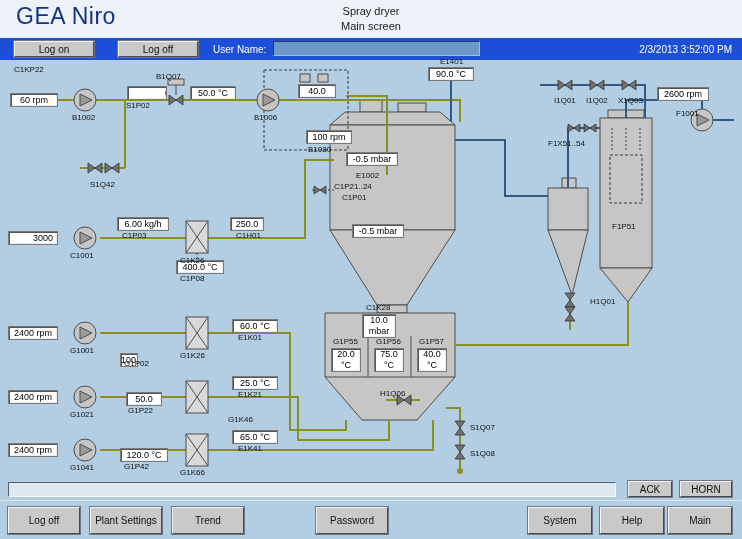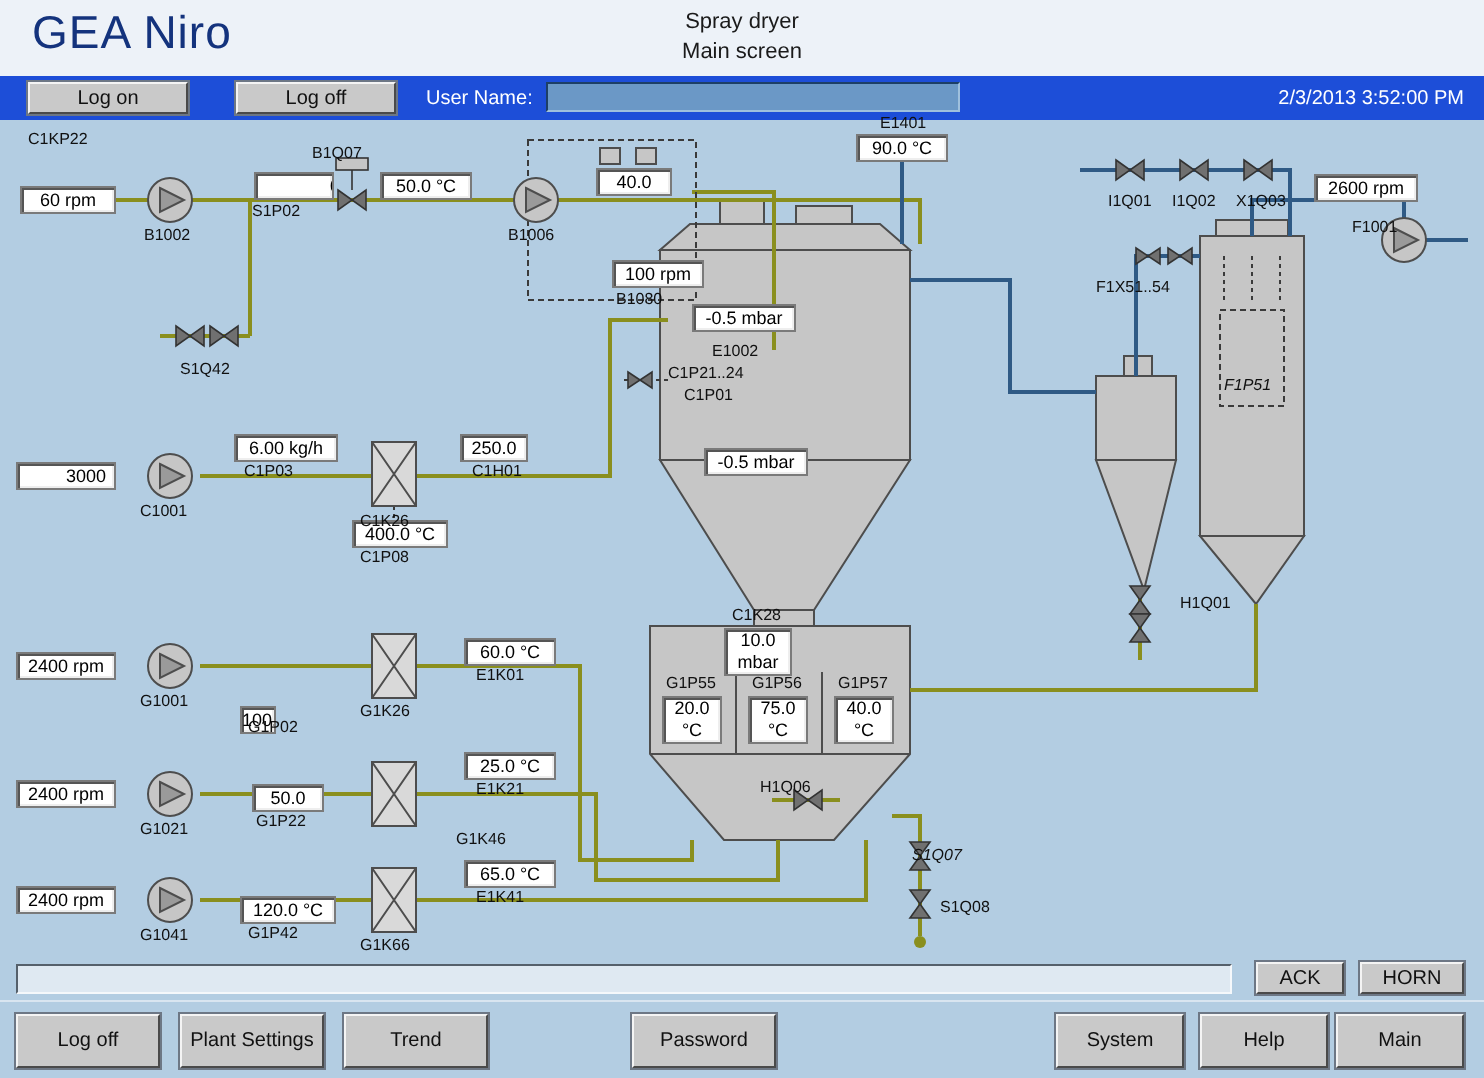--- a/index.html
+++ b/index.html
@@ -195,21 +195,21 @@
     <div class="tagl" style="left: 356px; top: 156px; margin-top: 15px;">E1002</div>
     <div class="tagl" style="left: 334px; top: 182px;">C1P21..24</div>
     <div class="tagl" style="left: 342px; top: 193px;">C1P01</div>
     <div class="tagl" style="left: 90px; top: 180px;">S1Q42</div>
     <div class="tagl" style="left: 440px; top: 57px;">E1401</div>
     <div class="tagl" style="left: 554px; top: 96px;">I1Q01</div>
     <div class="tagl" style="left: 586px; top: 96px;">I1Q02</div>
     <div class="tagl" style="left: 618px; top: 96px;">X1Q03</div>
     <div class="tagl" style="left: 676px; top: 109px;">F1001</div>
     <div class="tagl" style="left: 548px; top: 139px;">F1X51..54</div>
-    <div class="tagl" style="left: 612px; top: 188px; font-style: italic;">F1P51</div>
+    <div class="tagl" style="left: 612px; top: 222px;">F1P51</div>
     <div class="tagl" style="left: 590px; top: 297px;">H1Q01</div>
     <div class="tagl" style="left: 70px; top: 251px;">C1001</div>
     <div class="tagl" style="left: 122px; top: 231px;">C1P03</div>
     <div class="tagl" style="left: 180px; top: 256px;">C1K26</div>
     <div class="tagl" style="left: 236px; top: 231px;">C1H01</div>
     <div class="tagl" style="left: 180px; top: 274px;">C1P08</div>
     <div class="tagl" style="left: 70px; top: 346px;">G1001</div>
     <div class="tagl" style="left: 124px; top: 359px;">G1P02</div>
     <div class="tagl" style="left: 180px; top: 351px;">G1K26</div>
     <div class="tagl" style="left: 238px; top: 333px;">E1K01</div>
@@ -219,21 +219,21 @@
     <div class="tagl" style="left: 238px; top: 390px;">E1K21</div>
     <div class="tagl" style="left: 70px; top: 463px;">G1041</div>
     <div class="tagl" style="left: 124px; top: 462px;">G1P42</div>
     <div class="tagl" style="left: 180px; top: 468px;">G1K66</div>
     <div class="tagl" style="left: 238px; top: 444px; text-align: right;">E1K41</div>
     <div class="tagl" style="left: 366px; top: 303px;">C1K28</div>
     <div class="tagl" style="left: 333px; top: 337px;">G1P55</div>
     <div class="tagl" style="left: 376px; top: 337px;">G1P56</div>
     <div class="tagl" style="left: 419px; top: 337px;">G1P57</div>
     <div class="tagl" style="left: 380px; top: 389px;">H1Q06</div>
-    <div class="tagl" style="left: 456px; top: 423px; font-style: italic;">S1Q07</div>
+    <div class="tagl" style="left: 470px; top: 423px;">S1Q07</div>
     <div class="tagl" style="left: 470px; top: 449px;">S1Q08</div>
   </div>
 
 <div id="alarm-strip"></div>
 <div id="ack-button" class="btn3d">ACK</div>
 <div id="horn-button" class="btn3d">HORN</div>
 
 <div id="bottom-bar">
     <div class="btn3d bottom-btn" style="left: 8px; width: 72px;">Log off</div>
     <div class="btn3d bottom-btn" style="left: 90px; width: 72px;">Plant Settings</div>

